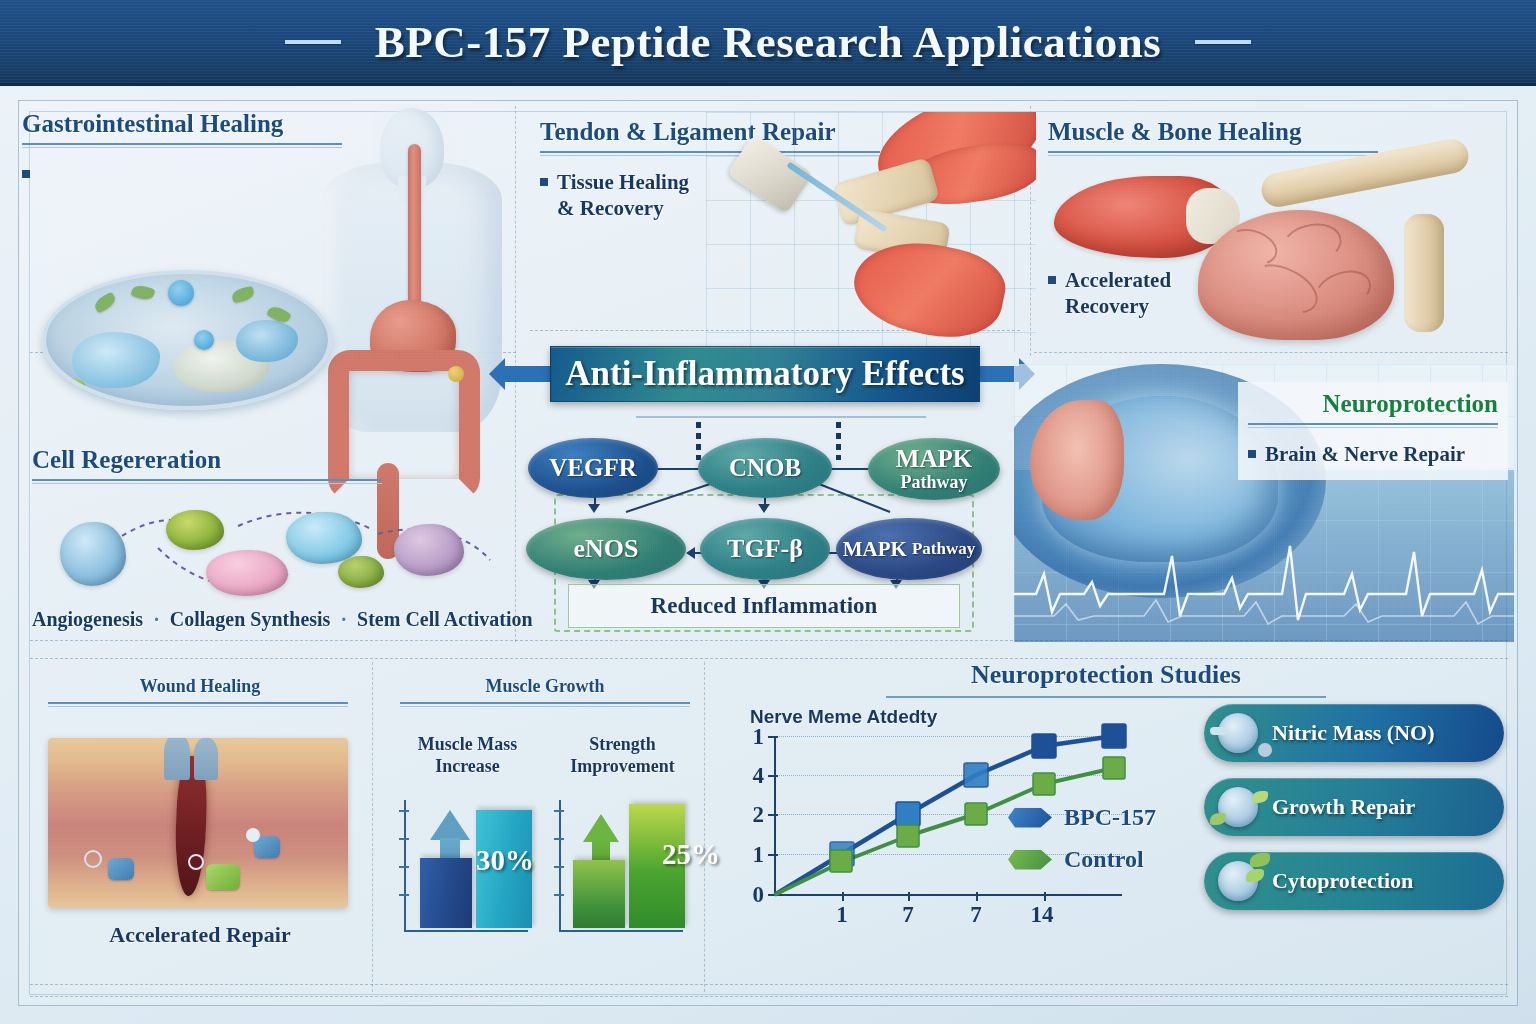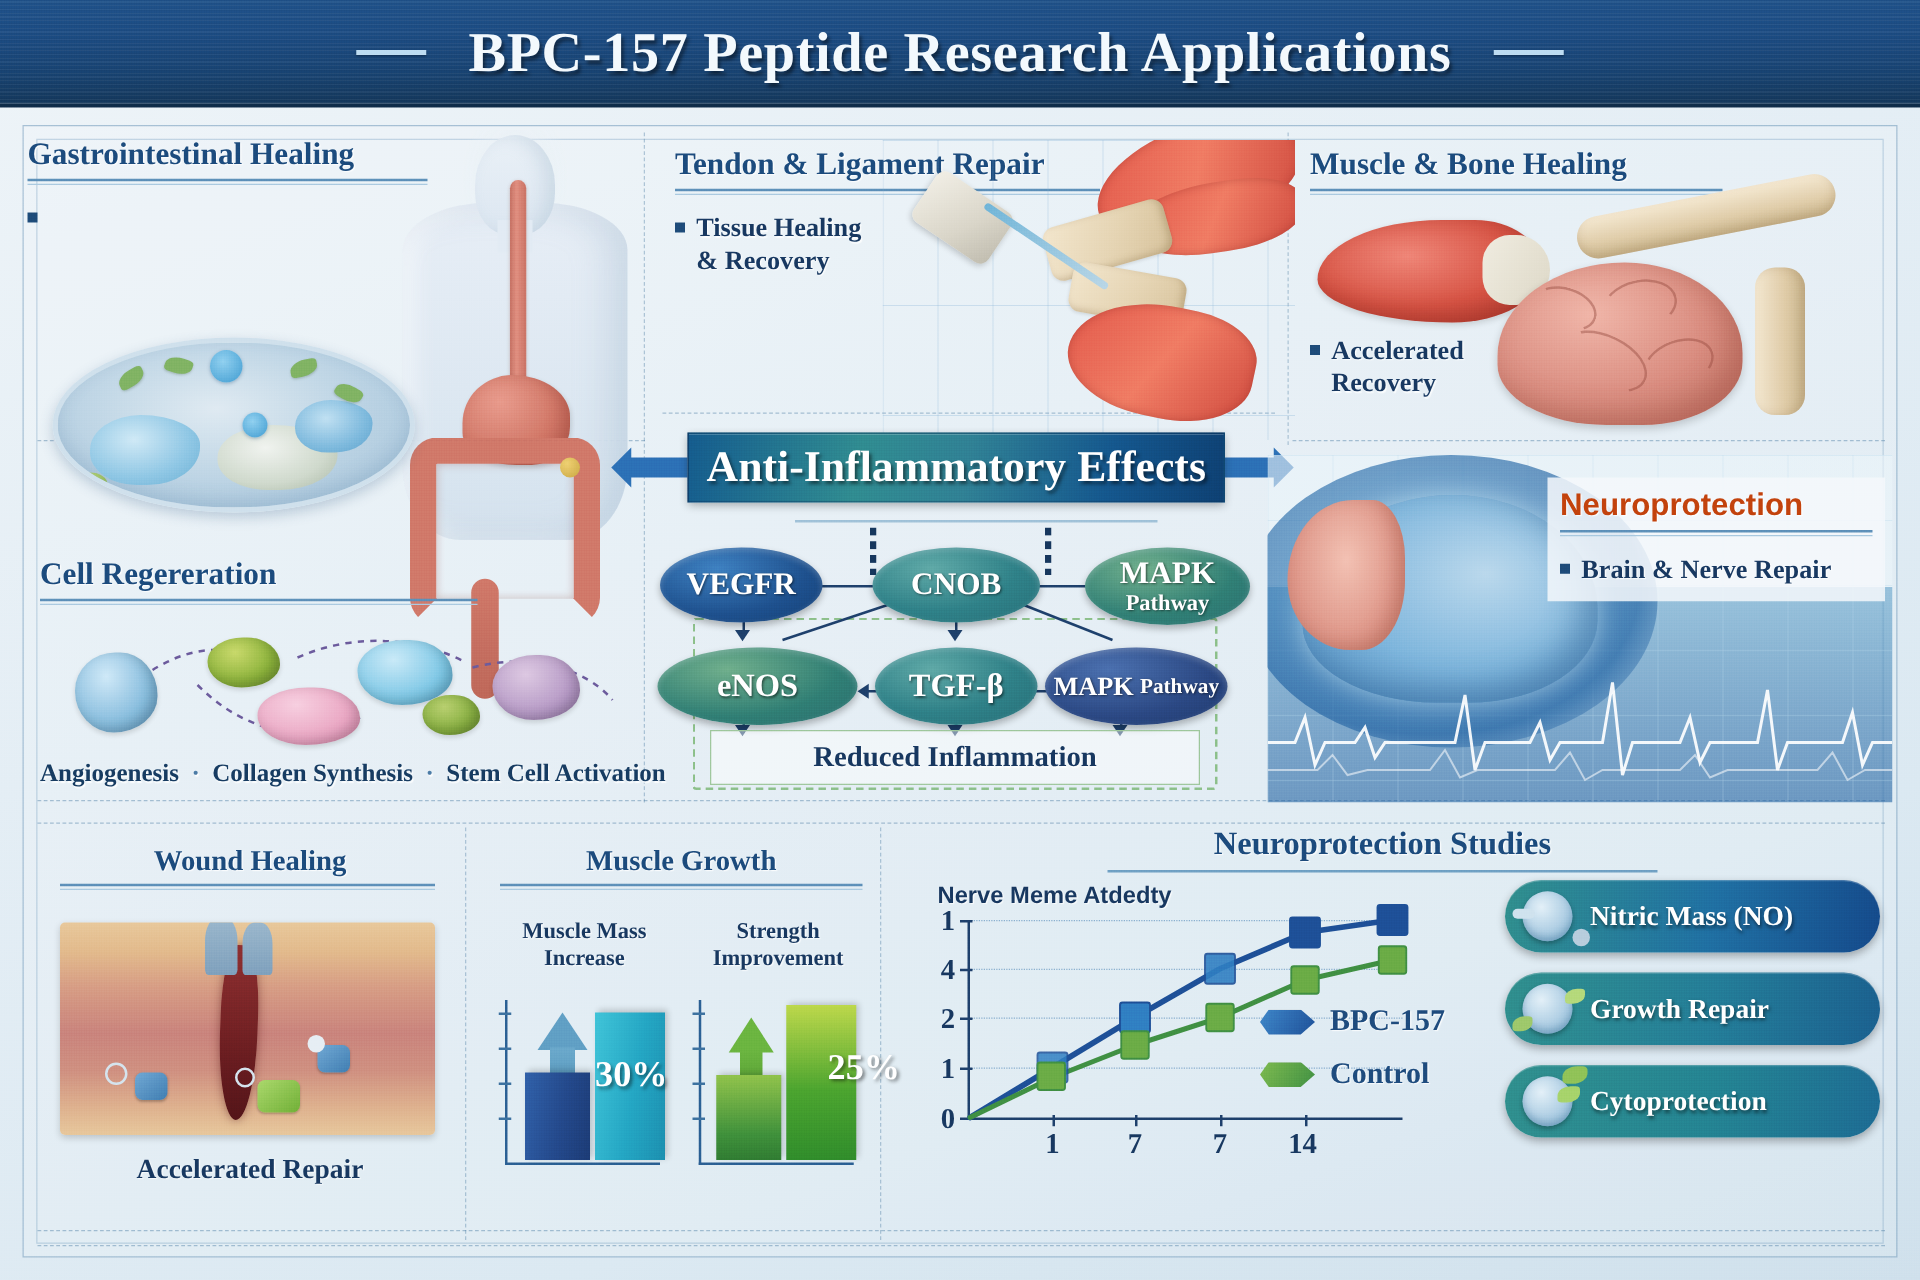--- a/index.html
+++ b/index.html
@@ -62,21 +62,21 @@
   }
 
   
   .panel { position: absolute; }
   .panel-head {
     font-family: "Liberation Serif", serif;
     font-size: 25px; font-weight: bold; color: #1b4a7c;
     text-shadow: 1px 1px 1px rgba(255,255,255,.9);
     white-space: nowrap;
   }
-  .panel-head.small { font-size: 23px; }
+  .panel-head.small { font-size: 18px; }
   .head-rule {
     height: 0; border-top: 2px solid #5c8fb8;
     border-bottom: 1px solid #a9c9e0;
     margin-top: 5px; padding-bottom: 2px;
   }
   .bullet-row { display: flex; align-items: flex-start; gap: 9px; margin-top: 14px; }
   .bullet-sq { width: 8px; height: 8px; background: #1d4a78; margin-top: 8px; flex: none; }
   .bullet-txt {
     font-family: "Liberation Serif", serif;
     font-size: 21px; font-weight: bold; color: #17375f; line-height: 1.22;
@@ -360,22 +360,22 @@
     box-shadow: inset -6px -4px 14px rgba(160,85,70,.4);
   }
   .neuro-label {
     position: absolute; right: 6px; top: 18px; width: 270px;
     background: rgba(244,248,251,.86); padding: 8px 10px 12px;
   }
   .ecg {
     position: absolute; left: 0; bottom: 6px; width: 500px; height: 120px;
   }
   .neuro-head {
-    font-family: Liberation Sans, sans-serif; font-size: 25px; font-weight: bold;
-    color: #c2410c; text-shadow: 1px 1px 1px rgba(255,255,255,.9); white-space: nowrap;
+    font-family: Liberation Serif, serif; font-size: 25px; font-weight: bold;
+    color: #15803d; text-shadow: 1px 1px 1px rgba(255,255,255,.9); white-space: nowrap; text-align: right;
   }
 
   #p-wound { left: 40px; top: 676px; width: 320px; height: 290px; }
   .wound-art {
     position: absolute; left: 8px; top: 62px; width: 300px; height: 170px;
     background:
       linear-gradient(180deg, #e8c89a 0%, #e2b98b 14%, #d79d84 30%, #c9827b 52%, #cf8f7f 70%, #ddae8c 86%, #e7c79b 100%);
     border-radius: 4px;
     box-shadow: 0 2px 6px rgba(0,0,0,.18);
     overflow: hidden;

